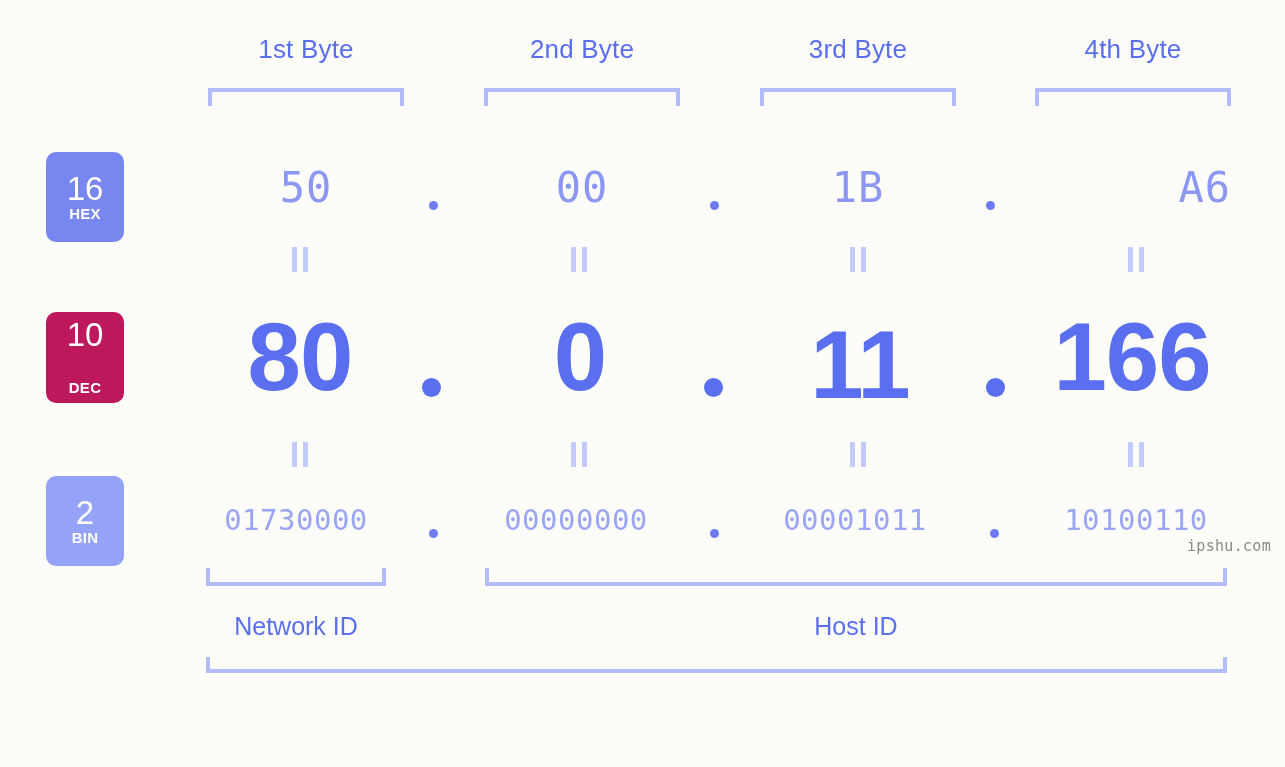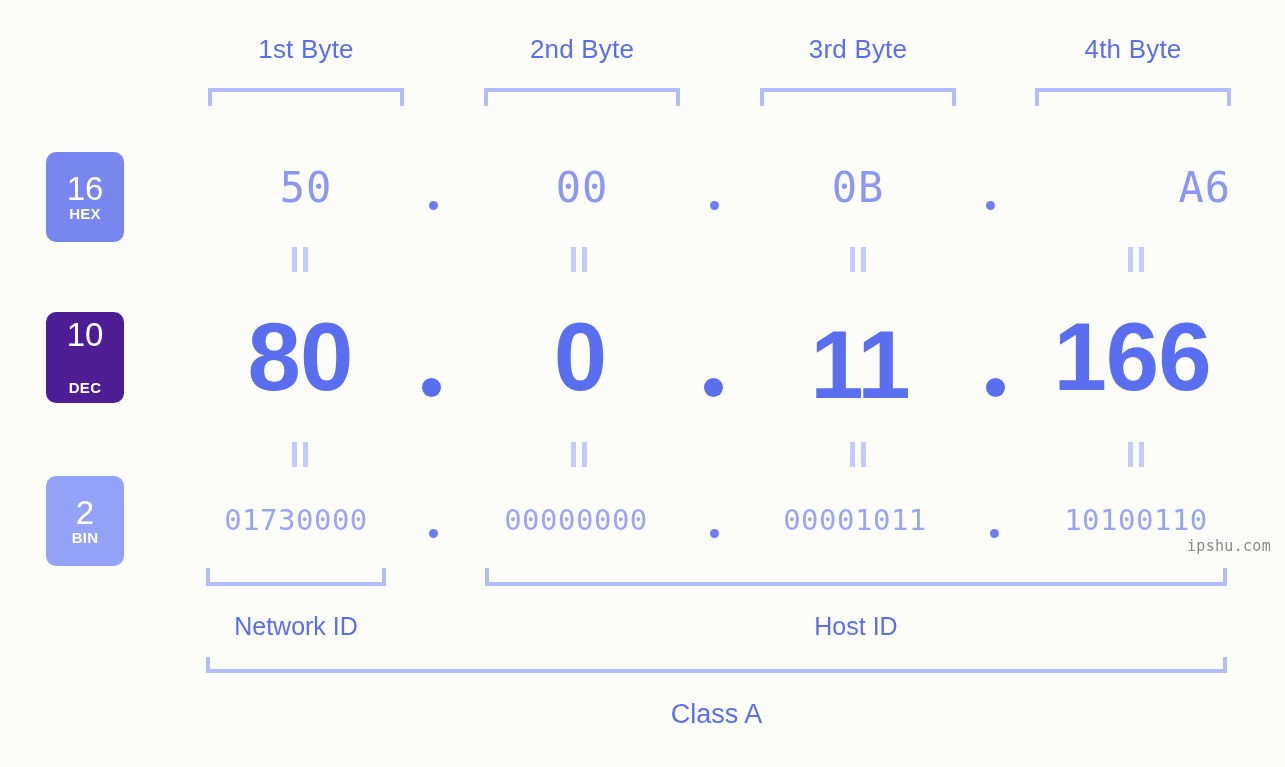--- a/index.html
+++ b/index.html
@@ -168,36 +168,36 @@
   <div class="bracket-down" style="left:208px; top:88px; width:196px;"></div>
   <div class="bracket-down" style="left:484px; top:88px; width:196px;"></div>
   <div class="bracket-down" style="left:760px; top:88px; width:196px;"></div>
   <div class="bracket-down" style="left:1035px; top:88px; width:196px;"></div>
 
   <div class="badge" style="top:152px; height:90px; background:#7886ef;">
     <span class="num">16</span>
     <span class="sys">HEX</span>
   </div>
 
-  <div class="badge" style="top:312px; height:91px; background:#4c1d95;gap:28px;">
+  <div class="badge" style="top:312px; height:91px; background:#be185d;gap:28px;">
     <span class="num">10</span>
     <span class="sys">DEC</span>
   </div>
 
   <div class="badge" style="top:476px; height:90px; background:#94a3f8;">
     <span class="num">2</span>
     <span class="sys">BIN</span>
   </div>
 
   <div class="row" style="top:163px;">
     <div class="cell hex-val" style="left:208px; top:0; width:196px;">50</div>
     <div class="dot dot-hex" style="left:429px; top:38px;"></div>
     <div class="cell hex-val" style="left:484px; top:0; width:196px;">00</div>
     <div class="dot dot-hex" style="left:710px; top:38px;"></div>
-    <div class="cell hex-val" style="left:760px; top:0; width:196px;">0B</div>
+    <div class="cell hex-val" style="left:760px; top:0; width:196px;">1B</div>
     <div class="dot dot-hex" style="left:986px; top:38px;"></div>
     <div class="cell hex-val" style="left:1035px; top:0; width:196px;text-align:right;">A6</div>
   </div>
 
   <div class="eq" style="left:292px; top:247px;">
       <i class="a"></i>
       <i class="b"></i>
     </div>
   <div class="eq" style="left:571px; top:247px;">
       <i class="a"></i>
@@ -249,17 +249,16 @@
     <div class="cell bin-val" style="left:1036px; top:0; width:200px;">10100110</div>
   </div>
 
   <div class="bracket-up" style="left:206px; top:568px; width:180px;"></div>
   <div class="bracket-up" style="left:485px; top:568px; width:742px;"></div>
 
   <div class="id-label" style="left:485px; top:612px; width:742px;">Host ID</div>
   <div class="id-label" style="left:206px; top:612px; width:180px;">Network ID</div>
 
   <div class="bracket-up" style="left:206px; top:657px; width:1021px; height:16px;"></div>
-  <div class="class-label" style="left:206px; top:699px; width:1021px;">Class A</div>
 
   <div class="watermark">ipshu.com</div>
 
 </div>
 
 </body></html>

